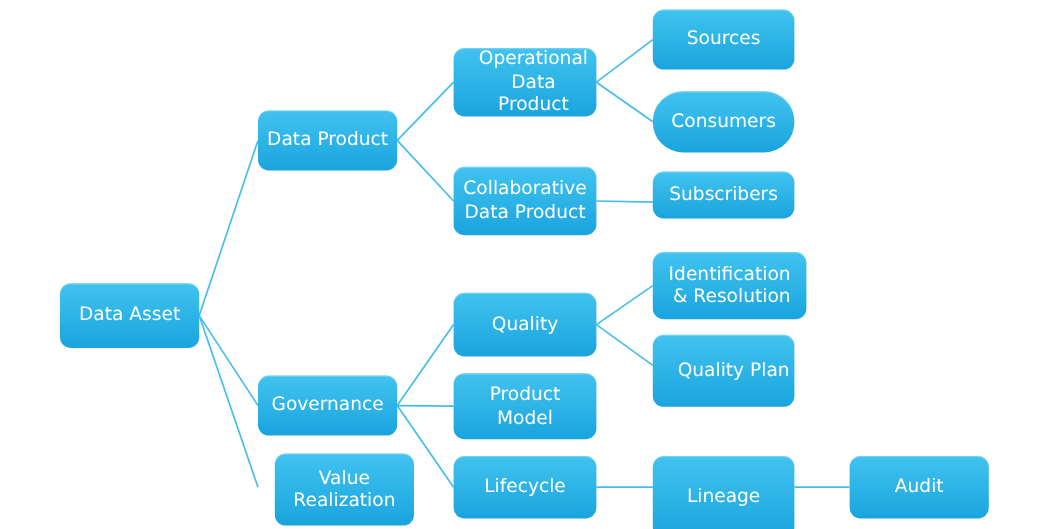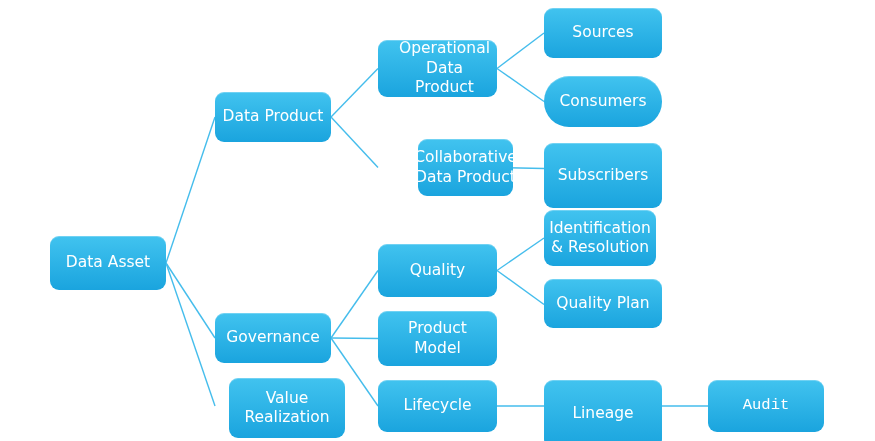--- a/index.html
+++ b/index.html
@@ -74,49 +74,49 @@
       <span>Governance</span>
     </div>
   <div class="node" style="left: 229px; top: 378px; width: 116px; height: 60px;">
       <span>Value
 Realization</span>
     </div>
   <div class="node" style="left: 378px; top: 40px; width: 119px; height: 57px; padding-left: 14px;">
       <span>Operational
 Data Product</span>
     </div>
-  <div class="node" style="left: 378px; top: 139px; width: 95px; height: 57px; margin-left: 40px;">
+  <div class="node" style="left: 378px; top: 139px; width: 119px; height: 57px;">
       <span>Collaborative
 Data Product</span>
     </div>
   <div class="node" style="left: 378px; top: 244px; width: 119px; height: 53px;">
       <span>Quality</span>
     </div>
   <div class="node" style="left: 378px; top: 311px; width: 119px; height: 55px;">
       <span>Product
 Model</span>
     </div>
   <div class="node" style="left: 378px; top: 380px; width: 119px; height: 52px;">
       <span>Lifecycle</span>
     </div>
   <div class="node" style="left: 544px; top: 8px; width: 118px; height: 50px;">
       <span>Sources</span>
     </div>
   <div class="node" style="left: 544px; top: 76px; width: 118px; height: 51px; border-radius: 25px;">
       <span>Consumers</span>
     </div>
-  <div class="node" style="left: 544px; top: 143px; width: 118px; height: 65px;">
+  <div class="node" style="left: 544px; top: 143px; width: 118px; height: 39px;">
       <span>Subscribers</span>
     </div>
-  <div class="node" style="left: 544px; top: 210px; width: 112px; height: 56px;">
+  <div class="node" style="left: 544px; top: 210px; width: 128px; height: 56px; text-align: right;">
       <span>Identification
 &amp; Resolution</span>
     </div>
-  <div class="node" style="left: 544px; top: 279px; width: 118px; height: 49px;">
+  <div class="node" style="left: 544px; top: 279px; width: 118px; height: 60px; justify-content: flex-end;">
       <span>Quality Plan</span>
     </div>
   <div class="node" style="left: 544px; top: 380px; width: 118px; height: 68px;">
       <span>Lineage</span>
     </div>
-  <div class="node" style="left: 708px; top: 380px; width: 116px; height: 52px; font-family: Liberation Mono, monospace;">
+  <div class="node" style="left: 708px; top: 380px; width: 116px; height: 52px;">
       <span>Audit</span>
     </div>
 </div>
 
 </body></html>

